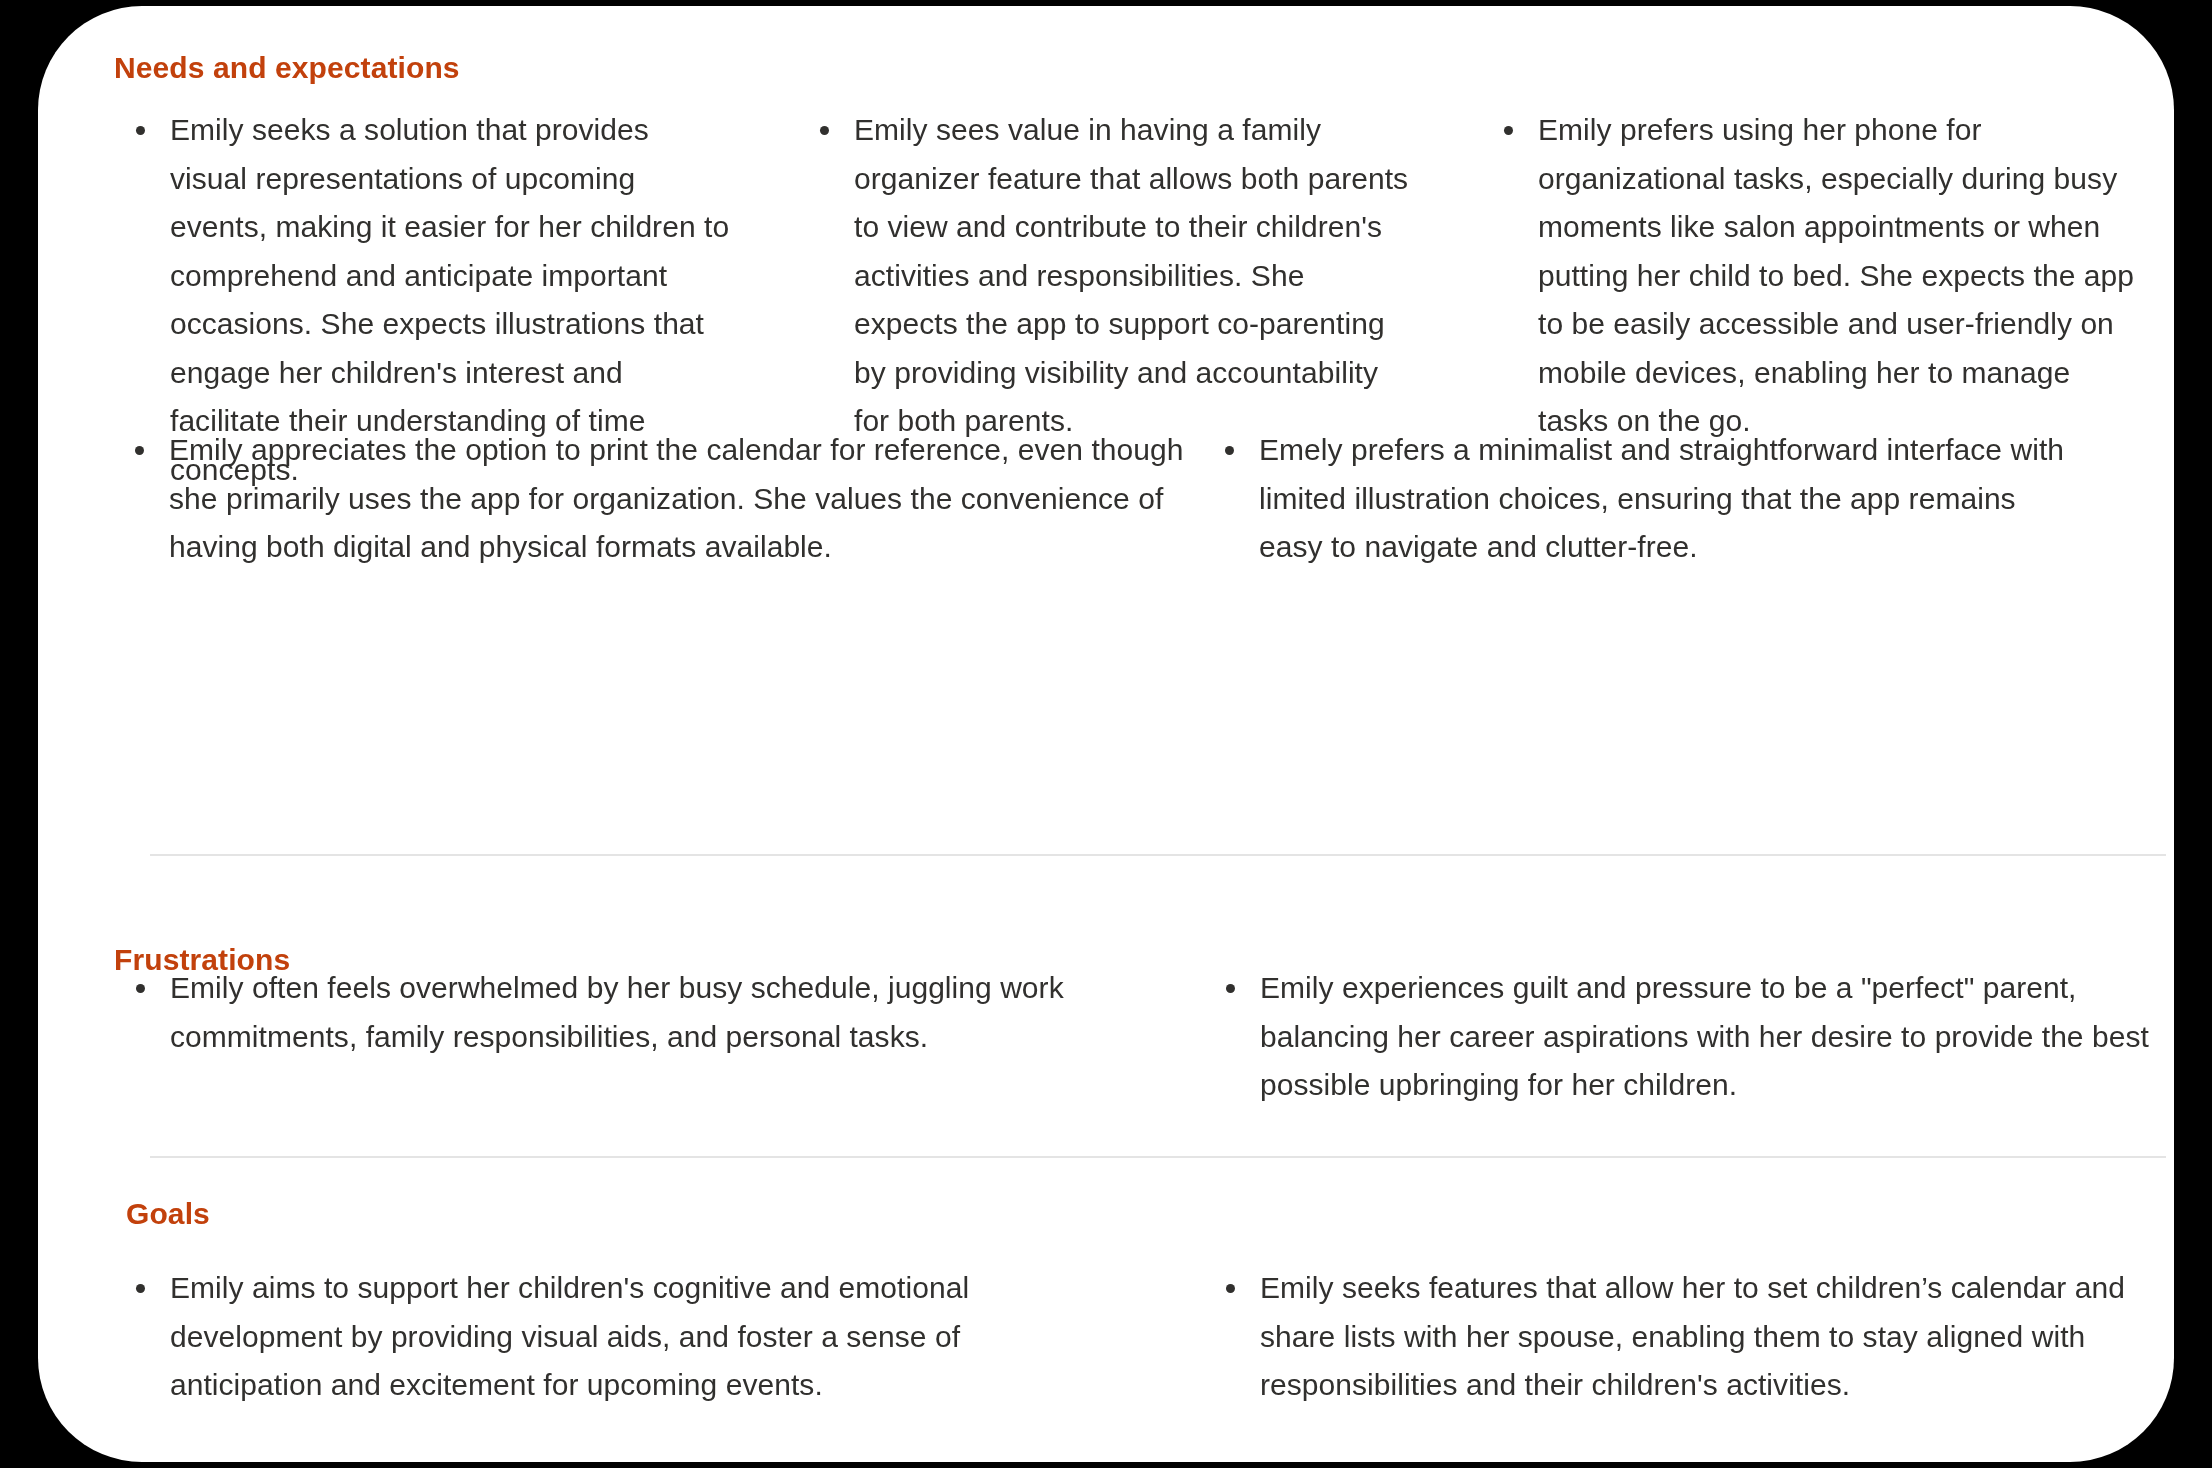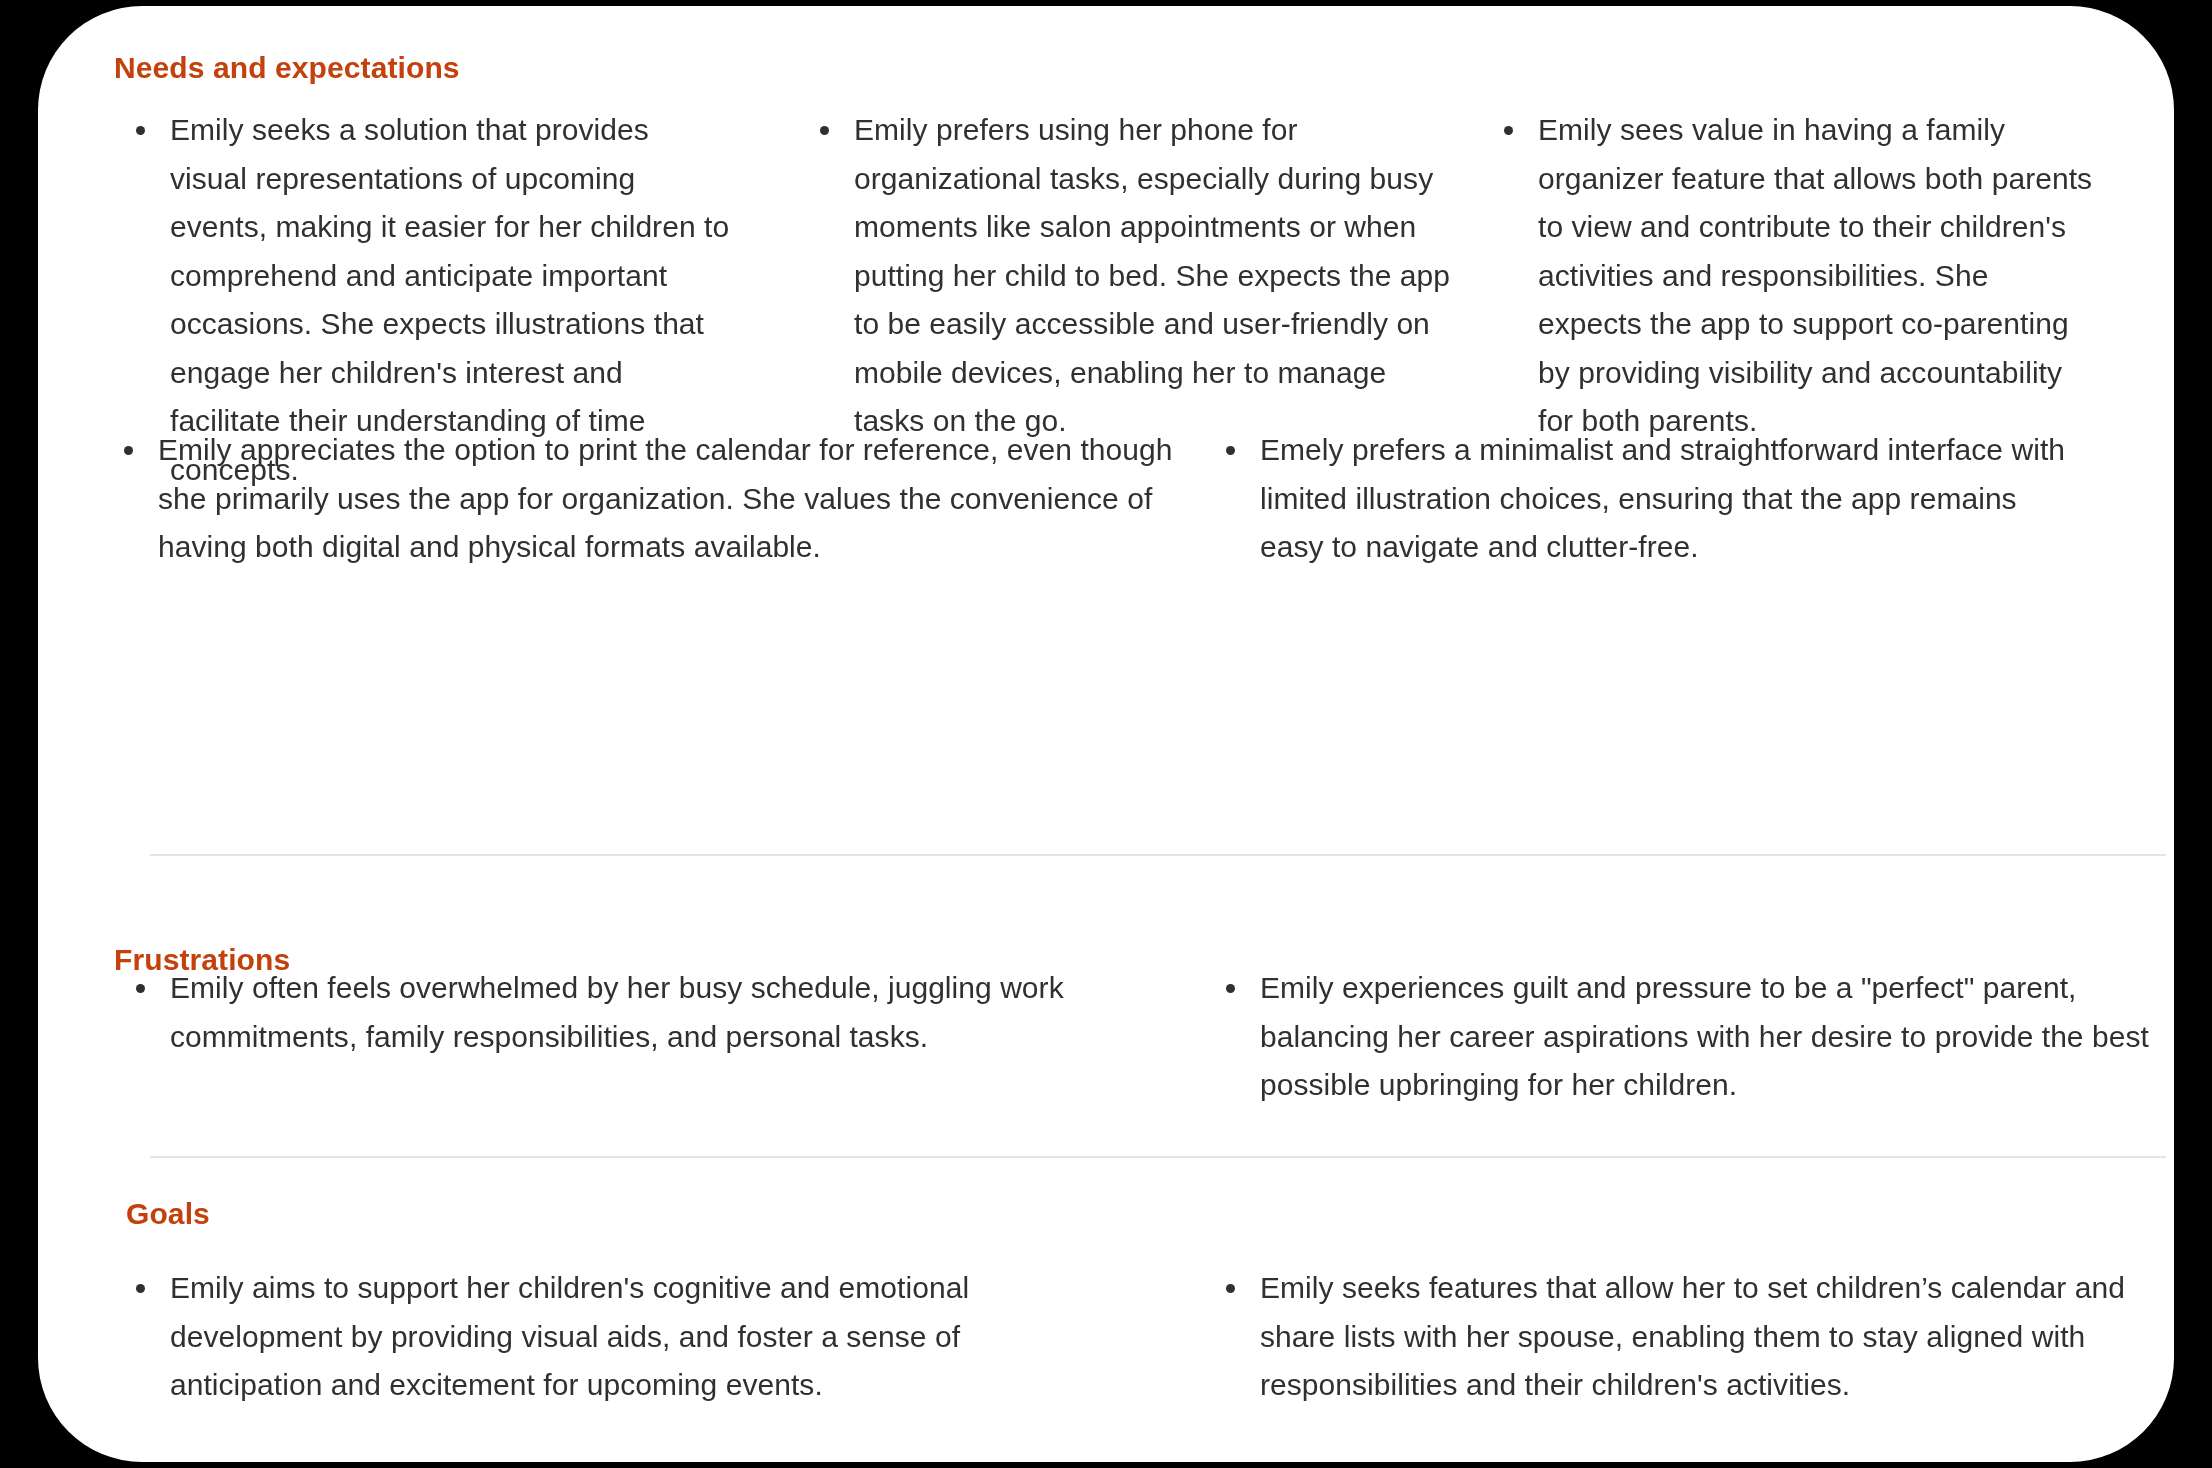--- a/index.html
+++ b/index.html
@@ -91,21 +91,21 @@
   .w-needs-3 { width: 600px; }
   .w-wide-a  { width: 1020px; }
   .w-wide-b  { width: 820px; }
   .w-fr-a    { width: 920px; }
   .w-fr-b    { width: 930px; }
   .w-go-a    { width: 920px; }
   .w-go-b    { width: 930px; }
 
   .pos-needs-title { position: absolute; left: 76px; top: 42px; }
   .pos-needs-row1  { position: absolute; left: 76px; top: 100px; }
-  .pos-needs-row2  { position: absolute; left: 64px; top: 420px; gap: 12px; }
+  .pos-needs-row2  { position: absolute; left: 75px; top: 420px; }
   .pos-div1        { position: absolute; left: 112px; top: 848px; width: 2016px; }
   .pos-frust-title { position: absolute; left: 76px; top: 886px; margin-top: 48px; }
   .pos-frust-row   { position: absolute; left: 76px; top: 958px; }
   .pos-div2        { position: absolute; left: 112px; top: 1150px; width: 2016px; }
   .pos-goals-title { position: absolute; left: 88px; top: 1188px; }
   .pos-goals-row   { position: absolute; left: 76px; top: 1258px; }
 </style>
 </head>
 <body>
 
@@ -114,26 +114,26 @@
   <div class="section-title pos-needs-title">Needs and expectations</div>
 
   <div class="row3 pos-needs-row1">
     <div class="col">
       <ul class="bullets">
         <li class="w-needs-1">Emily seeks a solution that provides visual representations of upcoming events, making it easier for her children to comprehend and anticipate important occasions. She expects illustrations that engage her children's interest and facilitate their understanding of time concepts.</li>
       </ul>
     </div>
     <div class="col">
       <ul class="bullets">
-        <li class="w-needs-3">Emily prefers using her phone for organizational tasks, especially during busy moments like salon appointments or when putting her child to bed. She expects the app to be easily accessible and user-friendly on mobile devices, enabling her to manage tasks on the go.</li>
+        <li class="w-needs-2">Emily sees value in having a family organizer feature that allows both parents to view and contribute to their children's activities and responsibilities. She expects the app to support co-parenting by providing visibility and accountability for both parents.</li>
       </ul>
     </div>
     <div class="col">
       <ul class="bullets">
-        <li class="w-needs-2">Emily sees value in having a family organizer feature that allows both parents to view and contribute to their children's activities and responsibilities. She expects the app to support co-parenting by providing visibility and accountability for both parents.</li>
+        <li class="w-needs-3">Emily prefers using her phone for organizational tasks, especially during busy moments like salon appointments or when putting her child to bed. She expects the app to be easily accessible and user-friendly on mobile devices, enabling her to manage tasks on the go.</li>
       </ul>
     </div>
   </div>
 
   <div class="row2 pos-needs-row2">
     <div class="colA">
       <ul class="bullets">
         <li class="w-wide-a">Emily appreciates the option to print the calendar for reference, even though she primarily uses the app for organization. She values the convenience of having both digital and physical formats available.</li>
       </ul>
     </div>

